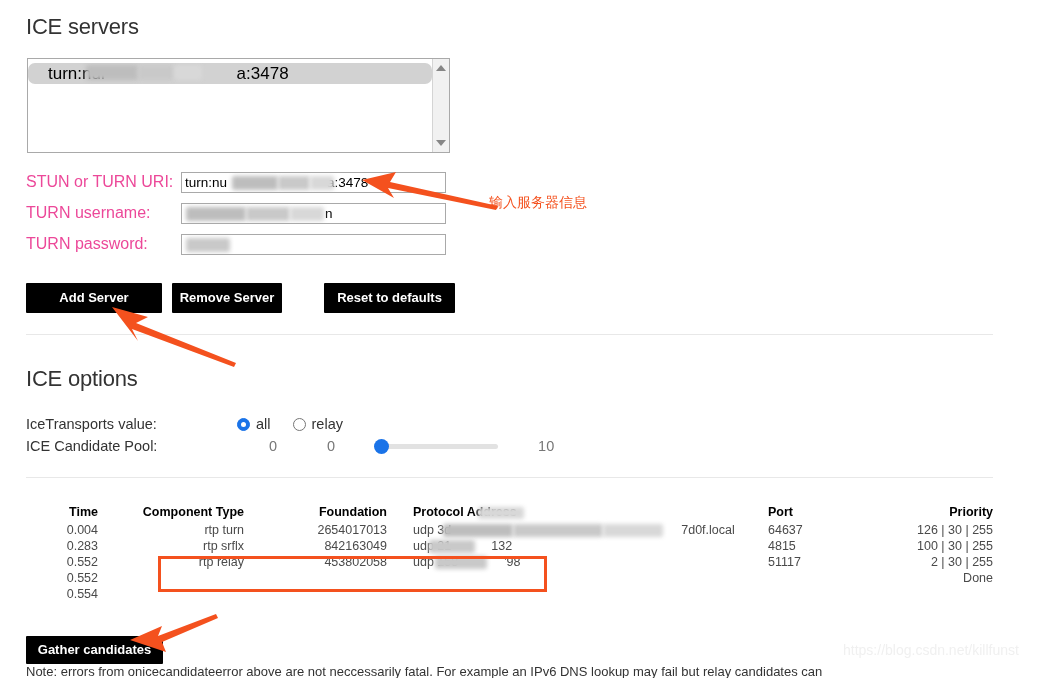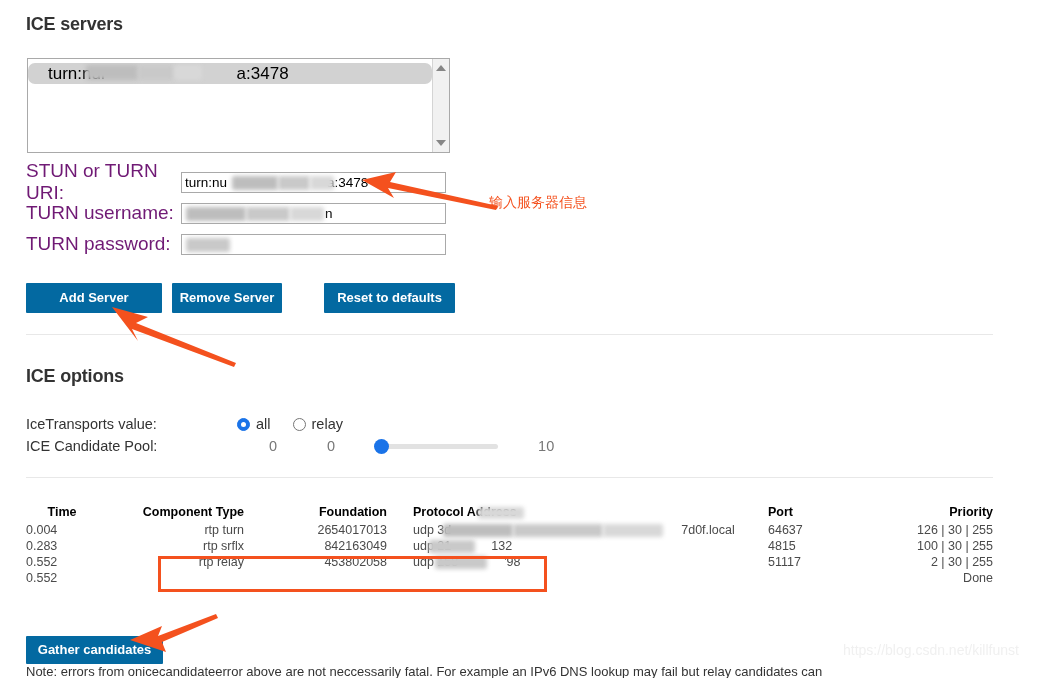--- a/index.html
+++ b/index.html
@@ -20,22 +20,22 @@
     position: absolute;
     left: 26px;
     width: 967px;
     height: 1px;
     background: #e8e8e8;
   }
 
   
   .section-title {
     position: absolute;
-    font-size: 18px;
-    font-weight: bold;
+    font-size: 22px;
+    font-weight: normal;
     color: #333333;
     letter-spacing: -0.2px;
   }
   #title-ice-servers { left: 26px; top: 14px; }
   #title-ice-options { left: 26px; top: 366px; }
 
   
   #server-listbox {
     position: absolute;
     left: 27px;
@@ -95,22 +95,22 @@
   
   .form-row {
     position: absolute;
     left: 26px;
     height: 24px;
     display: flex;
     align-items: center;
   }
   .form-row .lbl {
     width: 155px;
-    font-size: 19px;
-    color: #701a75;
+    font-size: 16px;
+    color: #ec4899;
   }
   .form-row .inp {
     width: 265px;
     height: 21px;
     border: 1px solid #a9a9a9;
     background: #ffffff;
     box-sizing: border-box;
     font-size: 13.5px;
     font-family: "Liberation Sans", sans-serif;
     color: #000000;
@@ -120,21 +120,21 @@
     overflow: hidden;
     white-space: nowrap;
   }
   #row-uri { top: 170px; }
   #row-username { top: 201px; }
   #row-password { top: 232px; }
 
   
   .btn {
     position: absolute;
-    background: #0369a1;
+    background: #000000;
     color: #ffffff;
     border: none;
     font-family: "Liberation Sans", sans-serif;
     font-size: 13px;
     font-weight: bold;
     height: 30px;
     line-height: 30px;
     text-align: center;
     padding: 0;
     cursor: pointer;
@@ -222,21 +222,21 @@
     color: #000000;
     font-size: 12.5px;
     padding: 0 0 3px 0;
     white-space: nowrap;
   }
   #cand-table td {
     padding: 1px 0;
     white-space: nowrap;
     color: #4a4a4a;
   }
-  .c-time { width: 72px; padding-right: 6px !important; }
+  .c-time { width: 72px; text-align: right; padding-right: 6px !important; }
   .c-comp { width: 140px; text-align: right; padding-right: 8px !important; }
   .c-found{ width: 135px; text-align: right; padding-right: 10px !important; }
   .c-addr { text-align: left; padding-left: 16px !important; position: relative; }
   .c-port { width: 110px; text-align: left; }
   .c-prio { width: 115px; text-align: right; margin-top: 10px; }
 
   
   #relay-highlight {
     position: absolute;
     left: 158px;
@@ -395,20 +395,28 @@
         <td class="c-prio">2 | 30 | 255</td>
       </tr>
       <tr>
         <td class="c-time">0.552</td>
         <td class="c-comp"></td>
         <td class="c-found"></td>
         <td class="c-addr"></td>
         <td class="c-port"></td>
         <td class="c-prio">Done</td>
       </tr>
+      <tr>
+        <td class="c-time">0.554</td>
+        <td class="c-comp"></td>
+        <td class="c-found"></td>
+        <td class="c-addr"></td>
+        <td class="c-port"></td>
+        <td class="c-prio"></td>
+      </tr>
     </tbody>
 </table>
 
 <div id="relay-highlight"></div>
 
 <div class="blur" style="left:478px;top:507px;width:46px;height:12px"></div>
 
 <button class="btn" id="btn-gather">Gather candidates</button>
 
 <div id="note-text">Note: errors from onicecandidateerror above are not neccessarily fatal. For example an IPv6 DNS lookup may fail but relay candidates can</div>

